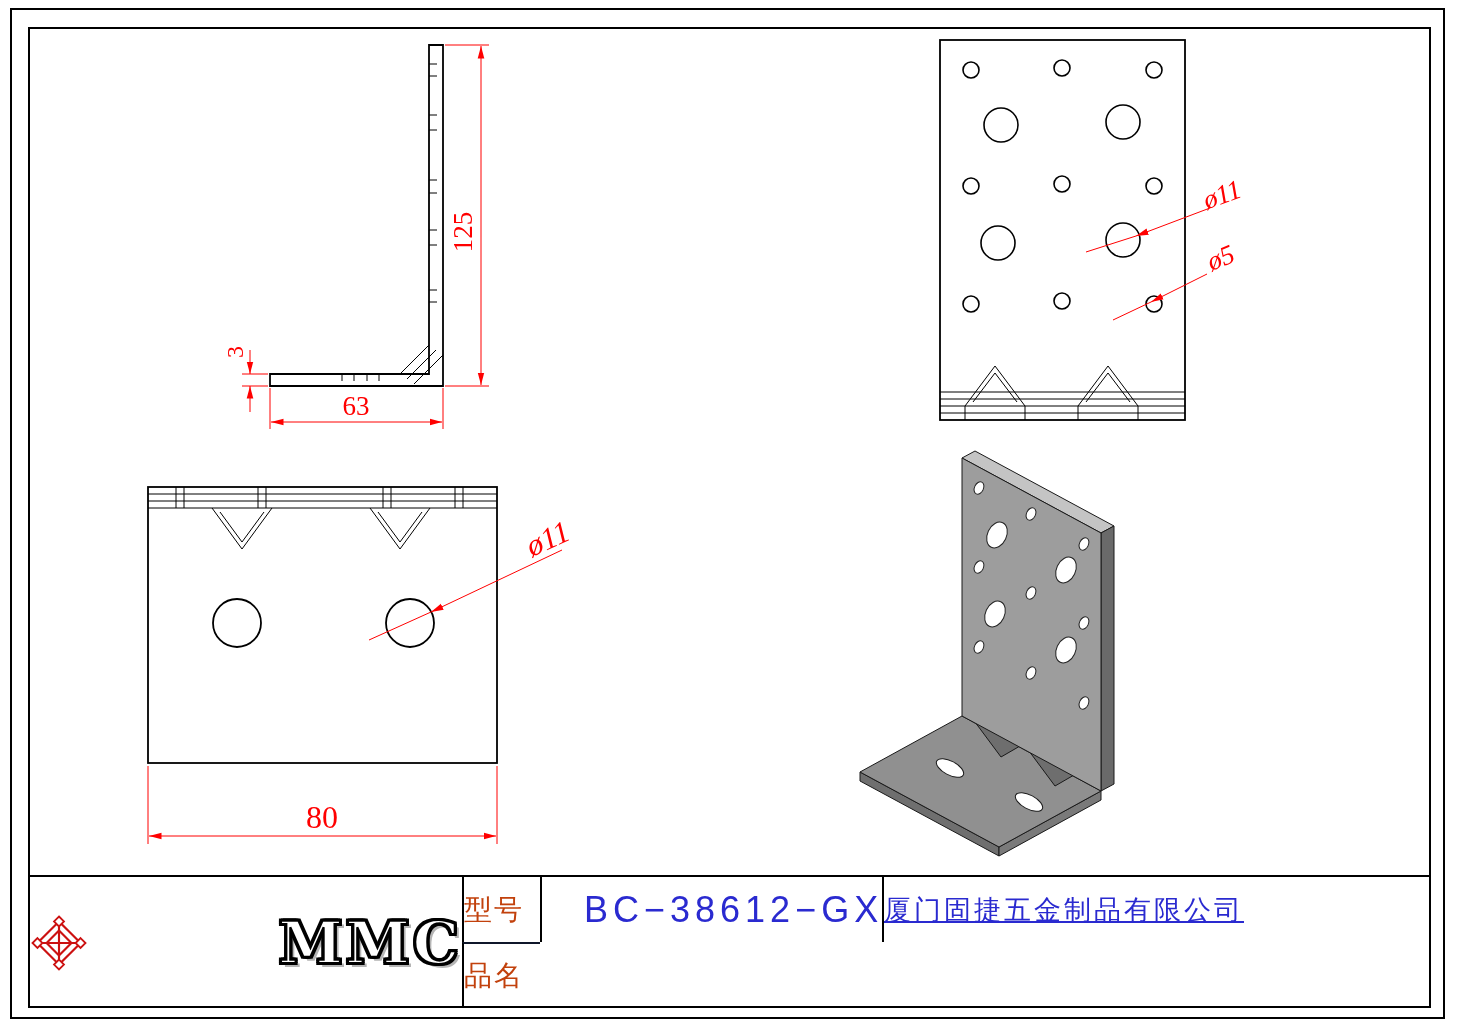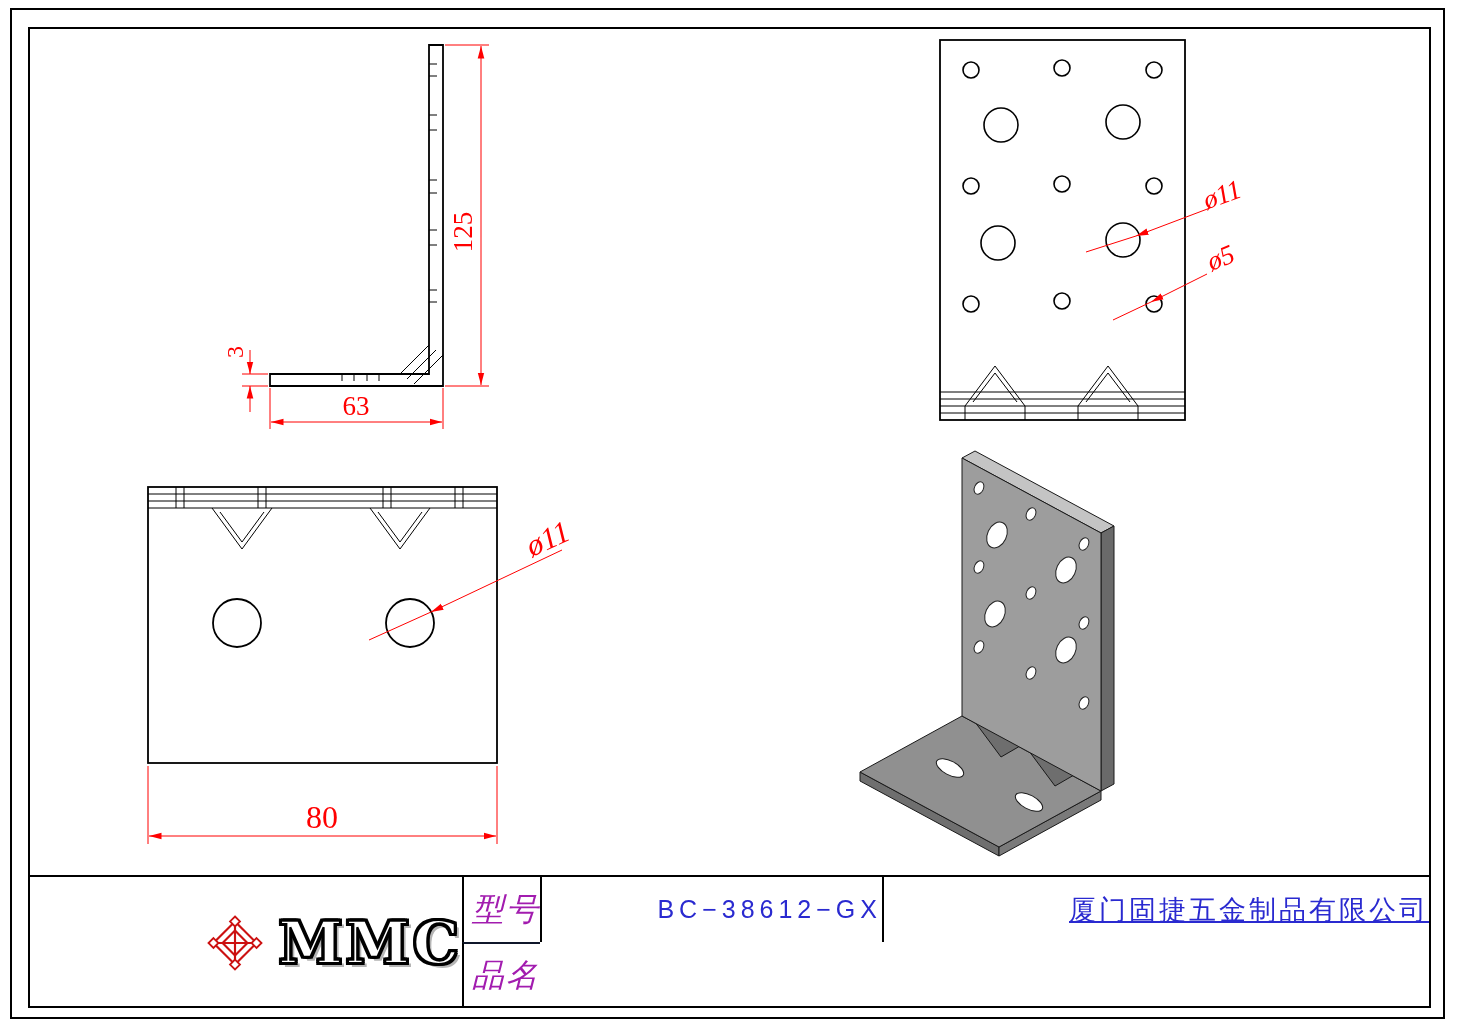--- a/index.html
+++ b/index.html
@@ -18,28 +18,28 @@
   .drawing { position:absolute; left:0; top:0; width:1459px; height:1031px; }
 
   
   .title-block {
     position:absolute; left:30px; top:875px; width:1399px; height:131px;
     display:grid; grid-template-columns:432px 78px 342px 547px;
     grid-template-rows:65px 66px; background:#fff;
     border-top:2px solid #000; box-sizing:border-box;
   }
   .cell {
-    display:flex; align-items:center; justify-content:flex-end;
+    display:flex; align-items:center; justify-content:space-between;
     box-sizing:border-box; border-left:2px solid #000; overflow:hidden;
   }
   .logo-cell { grid-row:1 / 3; grid-column:1; border-left:none; gap:14px; }
   .topline { border-top:2px solid #0f172a; }
-  .label-txt { font-size:32px; color:#a21caf; letter-spacing:2px;font-style:italic; }
+  .label-txt { font-size:28px; color:#c2410c; letter-spacing:2px; }
   .blue { color:#2a2ad0; }
-  .model-txt { font-size:25px; letter-spacing:5px; }
+  .model-txt { font-size:36px; letter-spacing:5px;margin-left:42px; }
   .cjk-txt { font-size:27px; letter-spacing:3px;text-decoration:underline; }
   .website-txt { font-size:27px; letter-spacing:8px; text-decoration:underline; }
   .logo-text {
     font-family:"DejaVu Serif", serif; font-weight:bold; font-size:58px;
     letter-spacing:3px; line-height:1; color:#ffffff;
     -webkit-text-stroke:2.2px #000;
     text-shadow:
       -2px -2px 0 #000, 2px -2px 0 #000, -2px 2px 0 #000, 2px 2px 0 #000,
       0 -2px 0 #000, 0 2px 0 #000, -2px 0 0 #000, 2px 0 0 #000,
       4px 4px 0 #b5b5b5;

